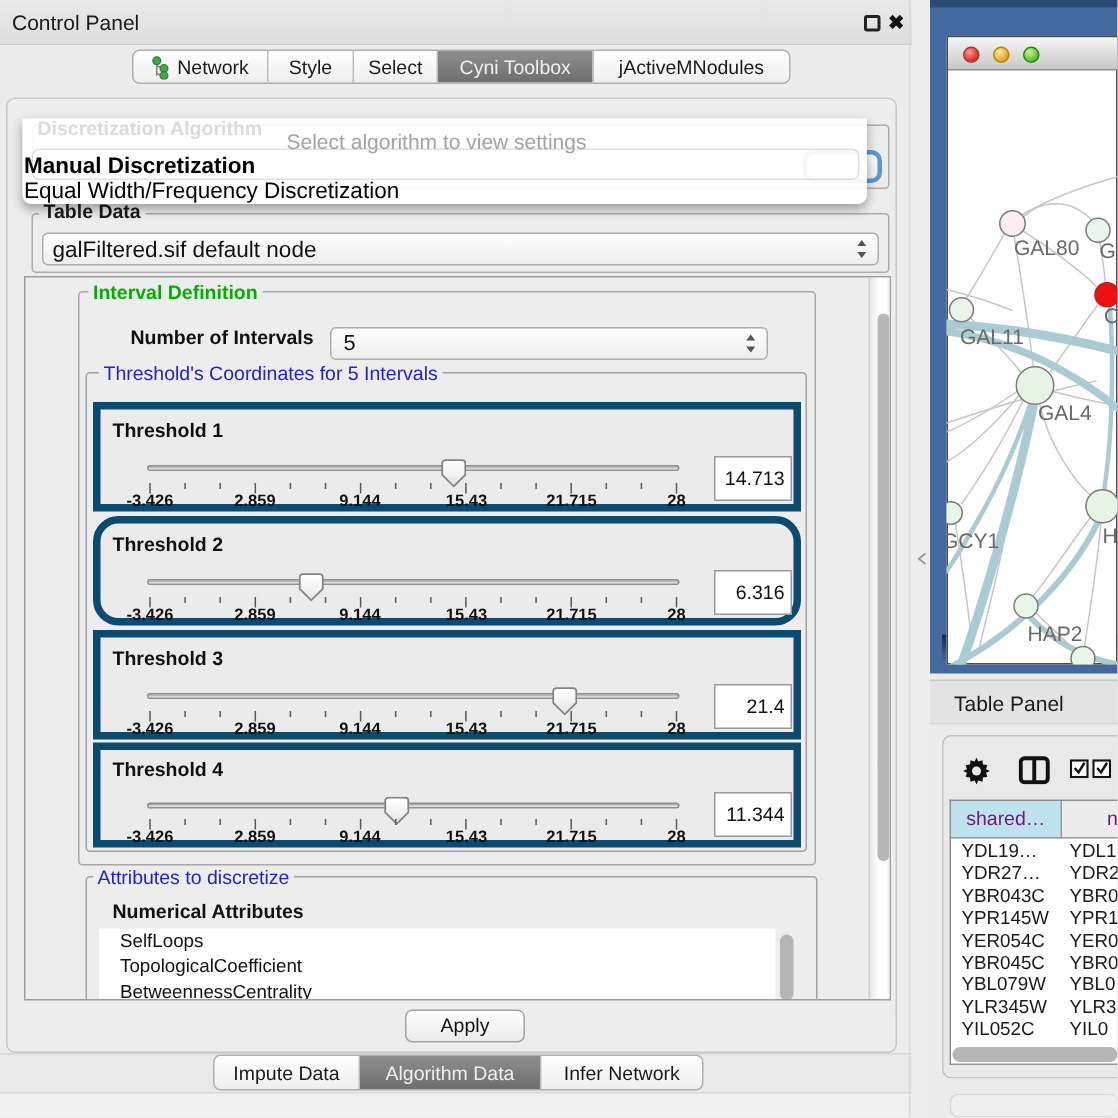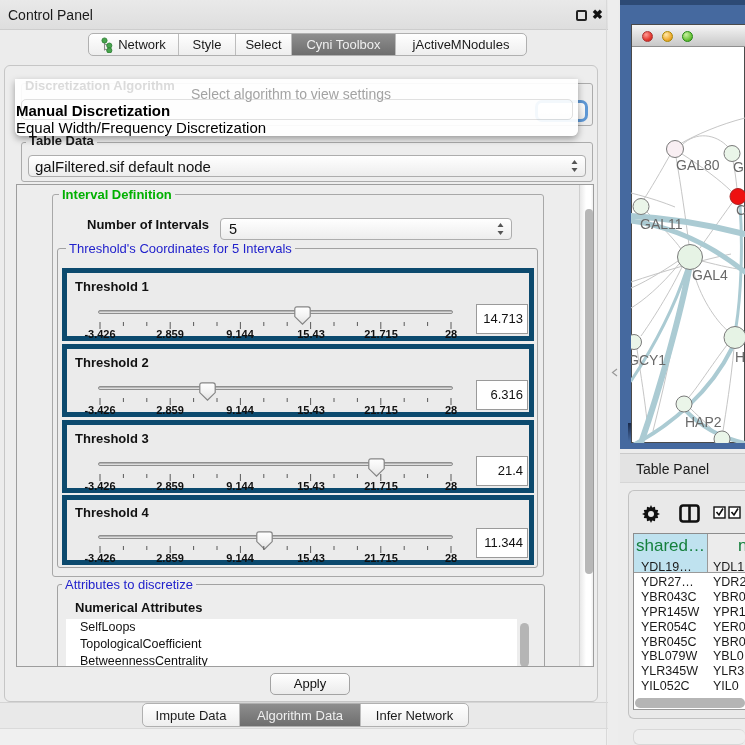--- a/index.html
+++ b/index.html
@@ -83,21 +83,21 @@
 #tly { left:30px; background:radial-gradient(circle at 35% 30%, #ffe9a8, #f0ad34 60%, #c7880f); border:0.5px solid #a80; }
 #tlg { left:50px; background:radial-gradient(circle at 35% 30%, #c8f0a0, #6ec53e 60%, #3f9a14); border:0.5px solid #281;}
 
 #tablebar { left:620px; top:453px; width:125px; height:30px; background:#e3e3e3; border-top:1px solid #cacaca; border-bottom:1px solid #d6d6d6; }
 #tablebar span { position:absolute; left:16px; top:7px; font-size:14px; color:#1a1a1a; }
 #belowbar { left:620px; top:483px; width:125px; height:262px; background:#ececec; }
 #tpanel2 { left:628px; top:490px; width:117px; height:229px; background:#e9e9e9; border:1px solid #c2c2c2; border-radius:6px 0 0 6px; border-right:none; }
 
 
 #dtable { left:633px; top:533px; width:112px; height:177px; background:#ffffff; border-top:1px solid #8d8d8d; border-left:1px solid #8d8d8d; border-bottom:1px solid #9a9a9a; }
-.hcell { position:absolute; top:0; height:39px; border-right:1px solid #9a9a9a; border-bottom:1px solid #9a9a9a; font-size:17px; color:#15803d; text-align:center; line-height:24px; }
+.hcell { position:absolute; top:0; height:25px; border-right:1px solid #9a9a9a; border-bottom:1px solid #9a9a9a; font-size:13px; color:#701a75; text-align:center; line-height:24px; }
 #hc1 { left:0; width:74px; background:#bfe2ef; }
 #hc2 { left:74px; width:45px; background:#ececec; text-align:left; padding-left:30px; }
 .trow { position:absolute; left:0; width:112px; height:15.2px; font-size:12.5px; color:#1a1a1a; white-space:nowrap; }
 .trow .c1 { position:absolute; left:7px; top:0; }
 .trow .c2 { position:absolute; left:79px; top:0; }
 #hsb { left:635px; top:698px; width:110px; height:10px; background:#b5b5b5; border-radius:5px; }
 #bottomghost { left:633px; top:729px; width:112px; height:16px; background:#efefef; border:1px solid #d8d8d8; border-radius:6px; border-right:none; }
 </style>
 </head>
 <body>
@@ -193,21 +193,21 @@
           <span style="left:33px; top:55px;">-3.426</span>
           <span style="left:103px; top:55px;">2.859</span>
           <span style="left:173px; top:55px;">9.144</span>
           <span style="left:244px; top:55px;">15.43</span>
           <span style="left:314px; top:55px;">21.715</span>
           <span style="left:384px; top:55px;">28</span>
         </div>
         <div class="vfield">14.713</div>
       </div>
 
-      <div class="tpanel" style="top:159px;">
+      <div class="tpanel" style="top:159px;border-radius:17px;">
         <div class="tl">Threshold 2</div>
         <div class="track"></div>
         <svg class="thsvg" style="left:132px;" width="17" height="19" viewBox="0 0 17 19">
           <defs>
               <linearGradient id="thg2" x1="0" y1="0" x2="0" y2="1">
             <stop offset="0" stop-color="#ffffff"></stop>
                 <stop offset="0.55" stop-color="#f2f2f2"></stop>
                 <stop offset="1" stop-color="#e0e0e0"></stop>
           </linearGradient>
             </defs>

